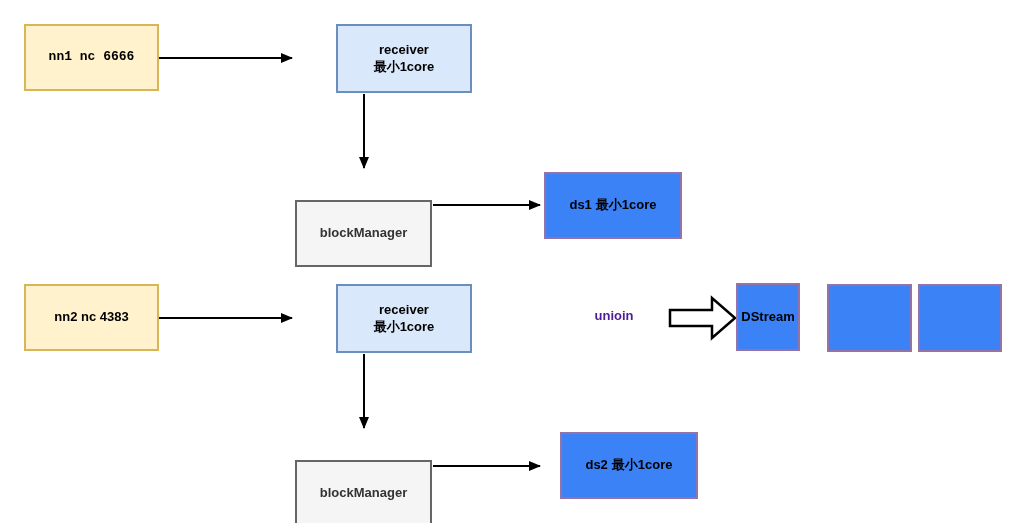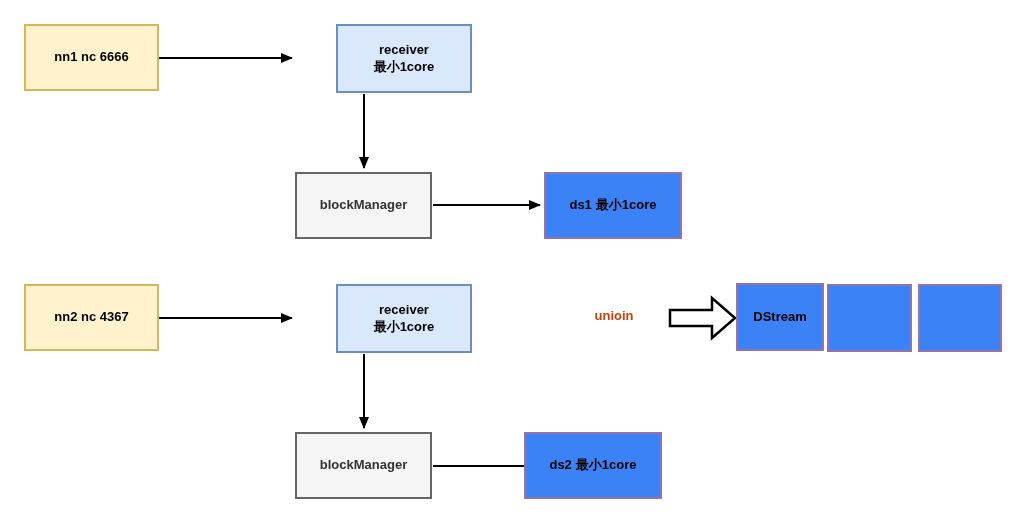--- a/index.html
+++ b/index.html
@@ -22,45 +22,45 @@
     text-align: center;
     font-size: 13px;
     font-weight: bold;
     color: #000000;
     line-height: 1.3;
   }
   .node .reg { font-weight: 700; }
   .node .pad-left { margin-left: 4px; }
   .src   { background: #fff2cc; border-color: #d6b656; }
   .recv  { background: #dae8fc; border-color: #6c8ebf; margin-left: 40px; }
-  .bm    { background: #f5f5f5; border-color: #666666; color: #333333; }
+  .bm    { background: #f5f5f5; border-color: #666666; color: #333333; margin-top: 28px; }
   .ds    { background: #3b82f6; border-color: #9673a6; }
 
   
-  .p1-src  { left: 24px;  top: 24px;  width: 135px; height: 67px; }
+  .p1-src  { left: 24px;  top: 24px;  width: 135px; height: 67px; font-family: Liberation Mono, monospace; }
   .p1-recv { left: 296px; top: 24px;  width: 136px; height: 69px; }
   .p1-bm   { left: 295px; top: 172px; width: 137px; height: 67px; }
   .p1-ds   { left: 544px; top: 172px; width: 138px; height: 67px; }
 
   
   .p2-src  { left: 24px;  top: 284px; width: 135px; height: 67px; }
   .p2-recv { left: 296px; top: 284px; width: 136px; height: 69px; }
   .p2-bm   { left: 295px; top: 432px; width: 137px; height: 67px; }
-  .p2-ds   { left: 524px; top: 432px; width: 138px; height: 67px; }
+  .p2-ds   { left: 560px; top: 432px; width: 138px; height: 67px; }
 
   
   .union-label {
     position: absolute;
     left: 568px; top: 308px; width: 92px;
     text-align: center;
     font-size: 13px;
     font-weight: bold;
-    color: #c2410c;
+    color: #4c1d95;
   }
-  .dstream-1 { left: 736px; top: 283px; width: 88px; height: 68px; }
+  .dstream-1 { left: 736px; top: 283px; width: 64px; height: 68px; }
   .dstream-2 { left: 827px; top: 284px; width: 85px; height: 68px; }
   .dstream-3 { left: 918px; top: 284px; width: 84px; height: 68px; }
 
   .edges {
     position: absolute;
     left: 0; top: 0;
     width: 1024px; height: 523px;
     pointer-events: none;
   }
 </style>
@@ -113,21 +113,21 @@
     <span>blockManager</span>
   </div>
 
   <div class="node ds p1-ds">
     <div>
       <span>ds1</span><span class="reg pad-left">最小</span><span>1core</span>
     </div>
   </div>
 
   <div class="node src p2-src">
-    <span>nn2 nc 4367</span>
+    <span>nn2 nc 4383</span>
   </div>
 
   <div class="node recv p2-recv">
     <div>receiver</div>
     <div>
       <span class="reg">最小</span><span>1core</span>
     </div>
   </div>
 
   <div class="node bm p2-bm">

